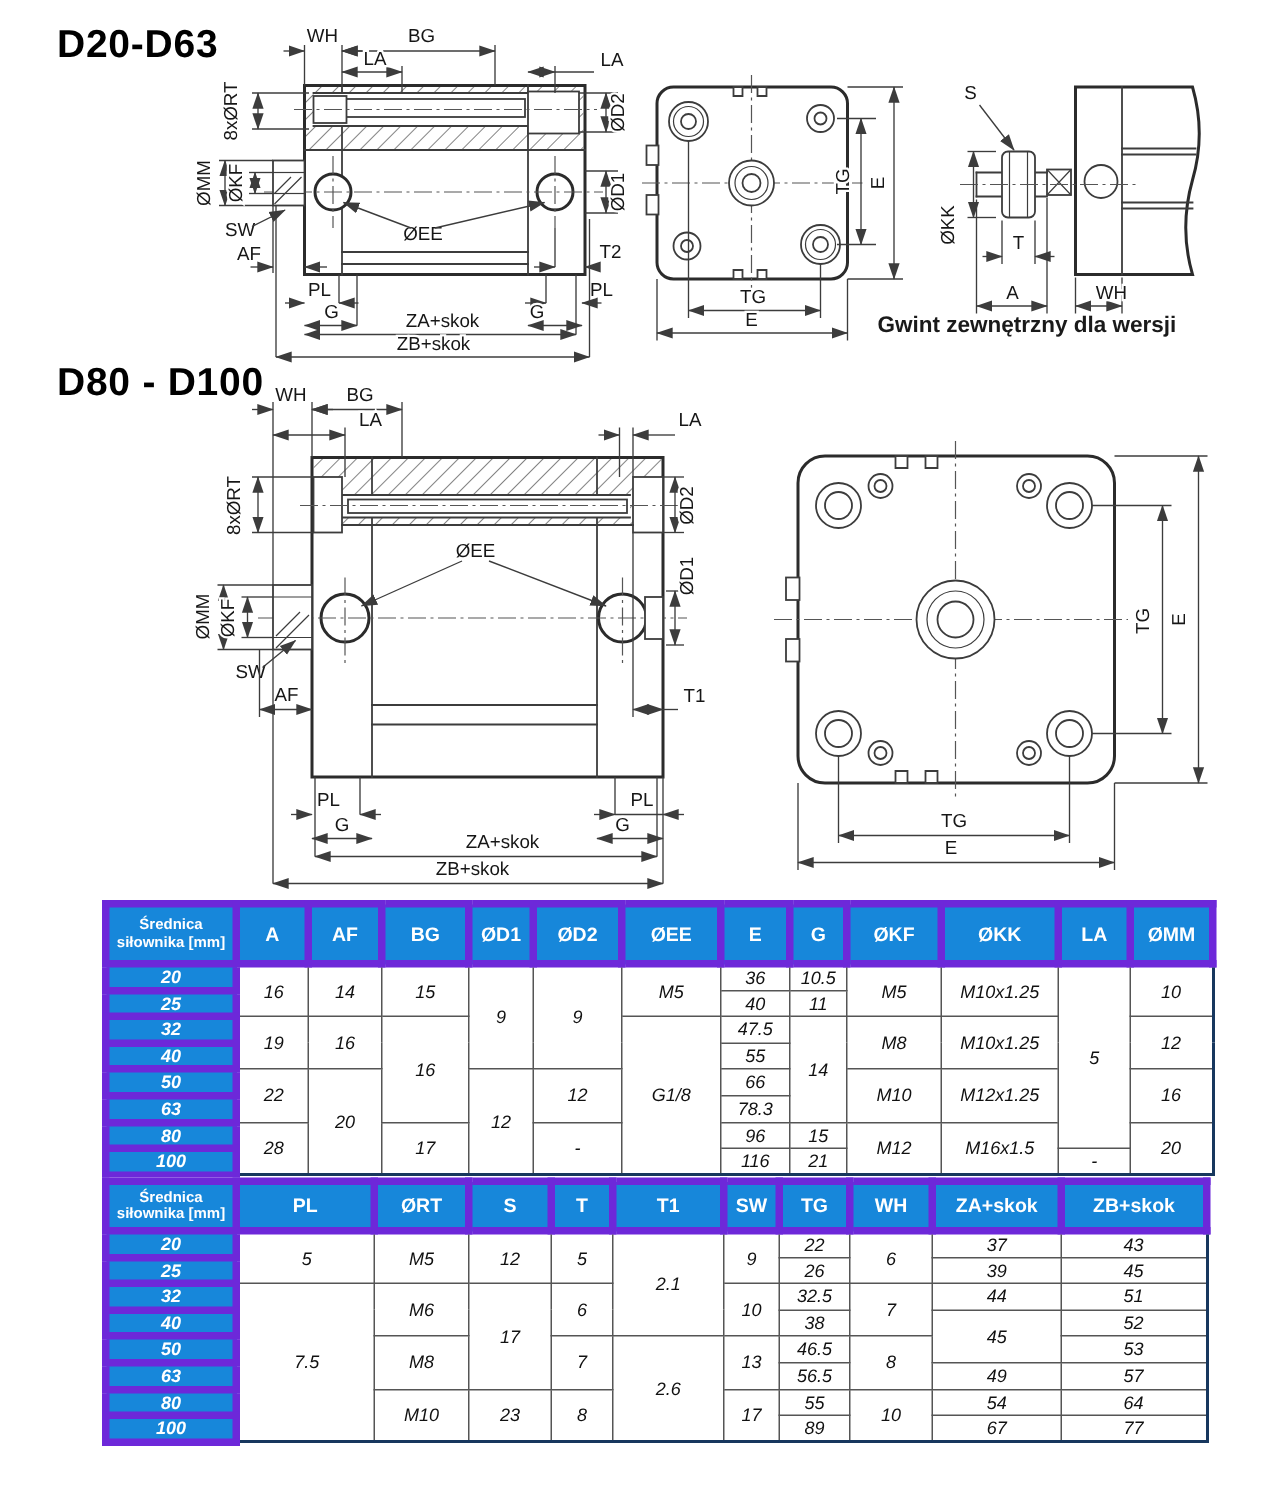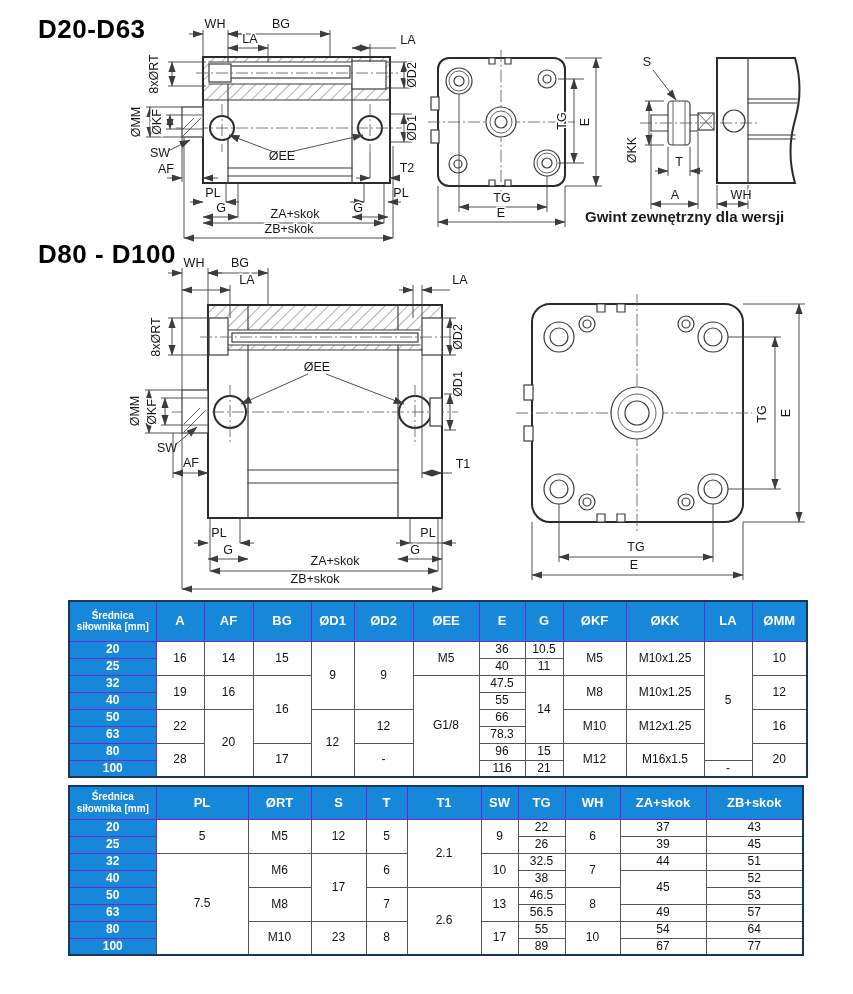--- a/index.html
+++ b/index.html
@@ -14,27 +14,27 @@
               paint-order:stroke;stroke:#fff;stroke-width:3px;}
   .ln{stroke:#3c3c3c;stroke-width:1.2;fill:none;stroke-linecap:square;}
   .tk{stroke:#2b2b2b;stroke-width:2;fill:none;}
   .tn{stroke:#3c3c3c;stroke-width:.8;fill:none;}
   .cl{stroke:#555;stroke-width:.8;fill:none;stroke-dasharray:12 3 2 3;}
   .dm{stroke:#3c3c3c;stroke-width:.9;fill:none;}
   .wf{fill:#fff;}
   table.dt{position:absolute;border-collapse:collapse;table-layout:fixed;
            font-size:12px;text-align:center;border:2px solid #17375e;background:#fff;}
   table.dt td{border:1px solid #555;padding:0;vertical-align:middle;line-height:1.05;}
-  table.dt td.hb{background:#1787da;color:#fff;font-weight:bold;border:1px solid #6d28d9;}
+  table.dt td.hb{background:#1787da;color:#fff;font-weight:bold;border:5px solid #6d28d9;}
   table.dt td.h0{font-size:10px;line-height:1.15;}
   table.dt td.hc{font-size:13px;}
   #t1{left:68px;top:600px;width:738px;}
   #t2{left:68px;top:785px;width:734px;}
   #t1 tr.hr{height:40px;} #t2 tr.hr{height:33px;}
-  table.dt tr.r{height:17px;}
+  table.dt tr.r{height:17px;font-style:italic;}
 </style>
 </head>
 <body>
 
 <div class="canvas">
 
   <div id="hd20" class="hd">D20-D63</div>
   <div id="hd80" class="hd">D80 - D100</div>
 
   <div class="cap">

